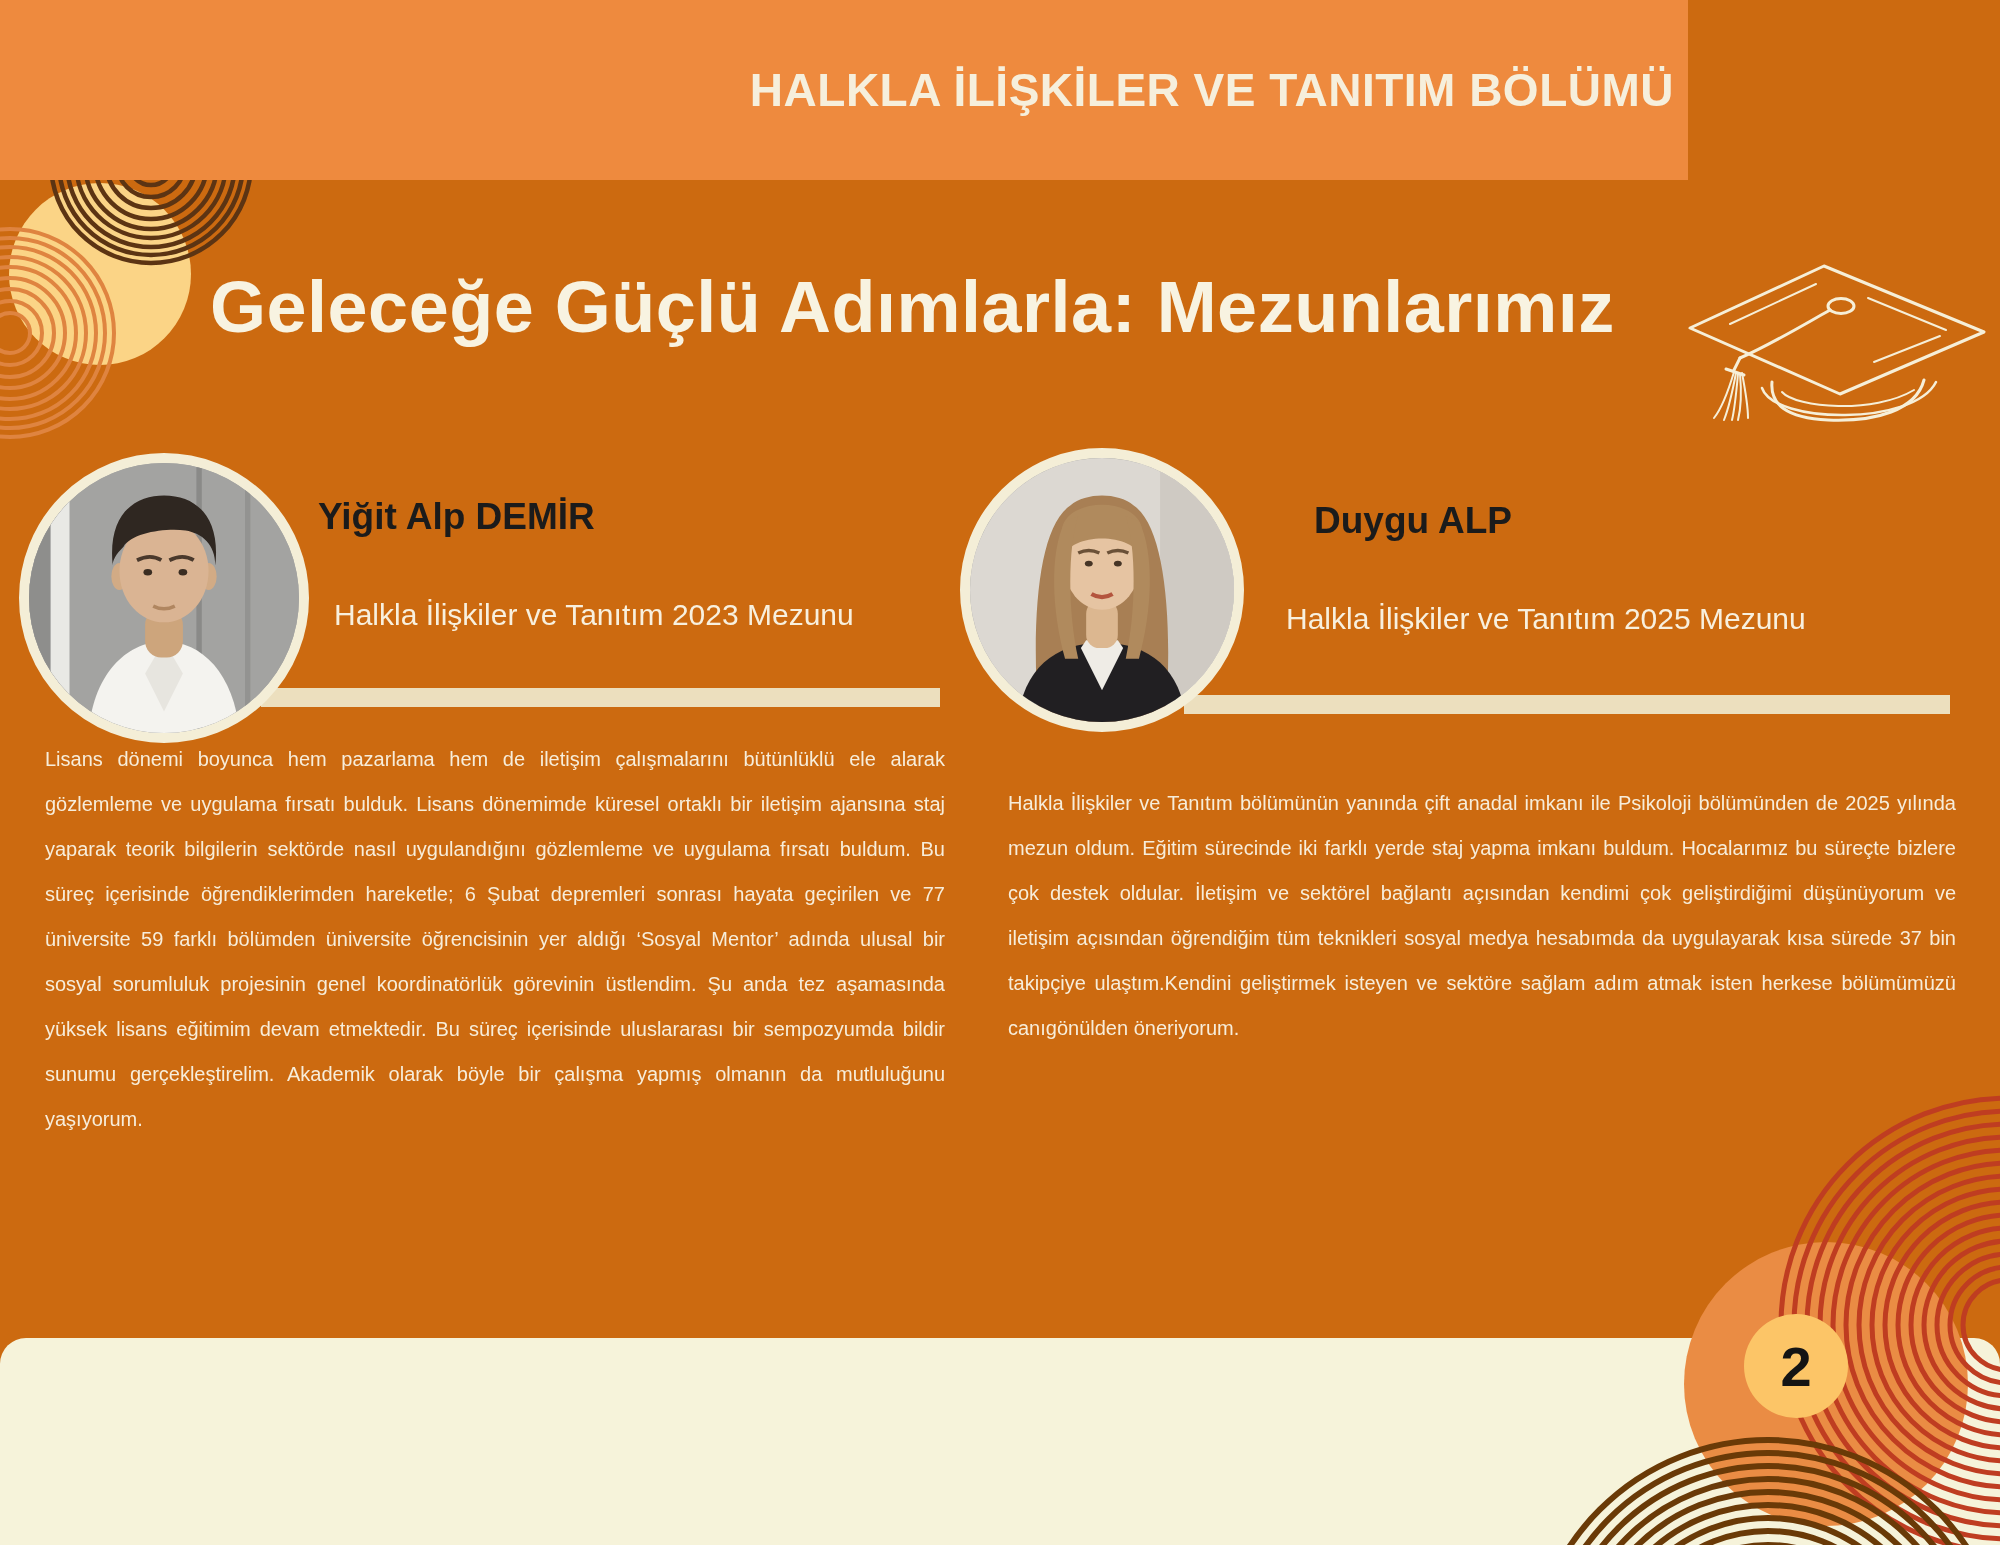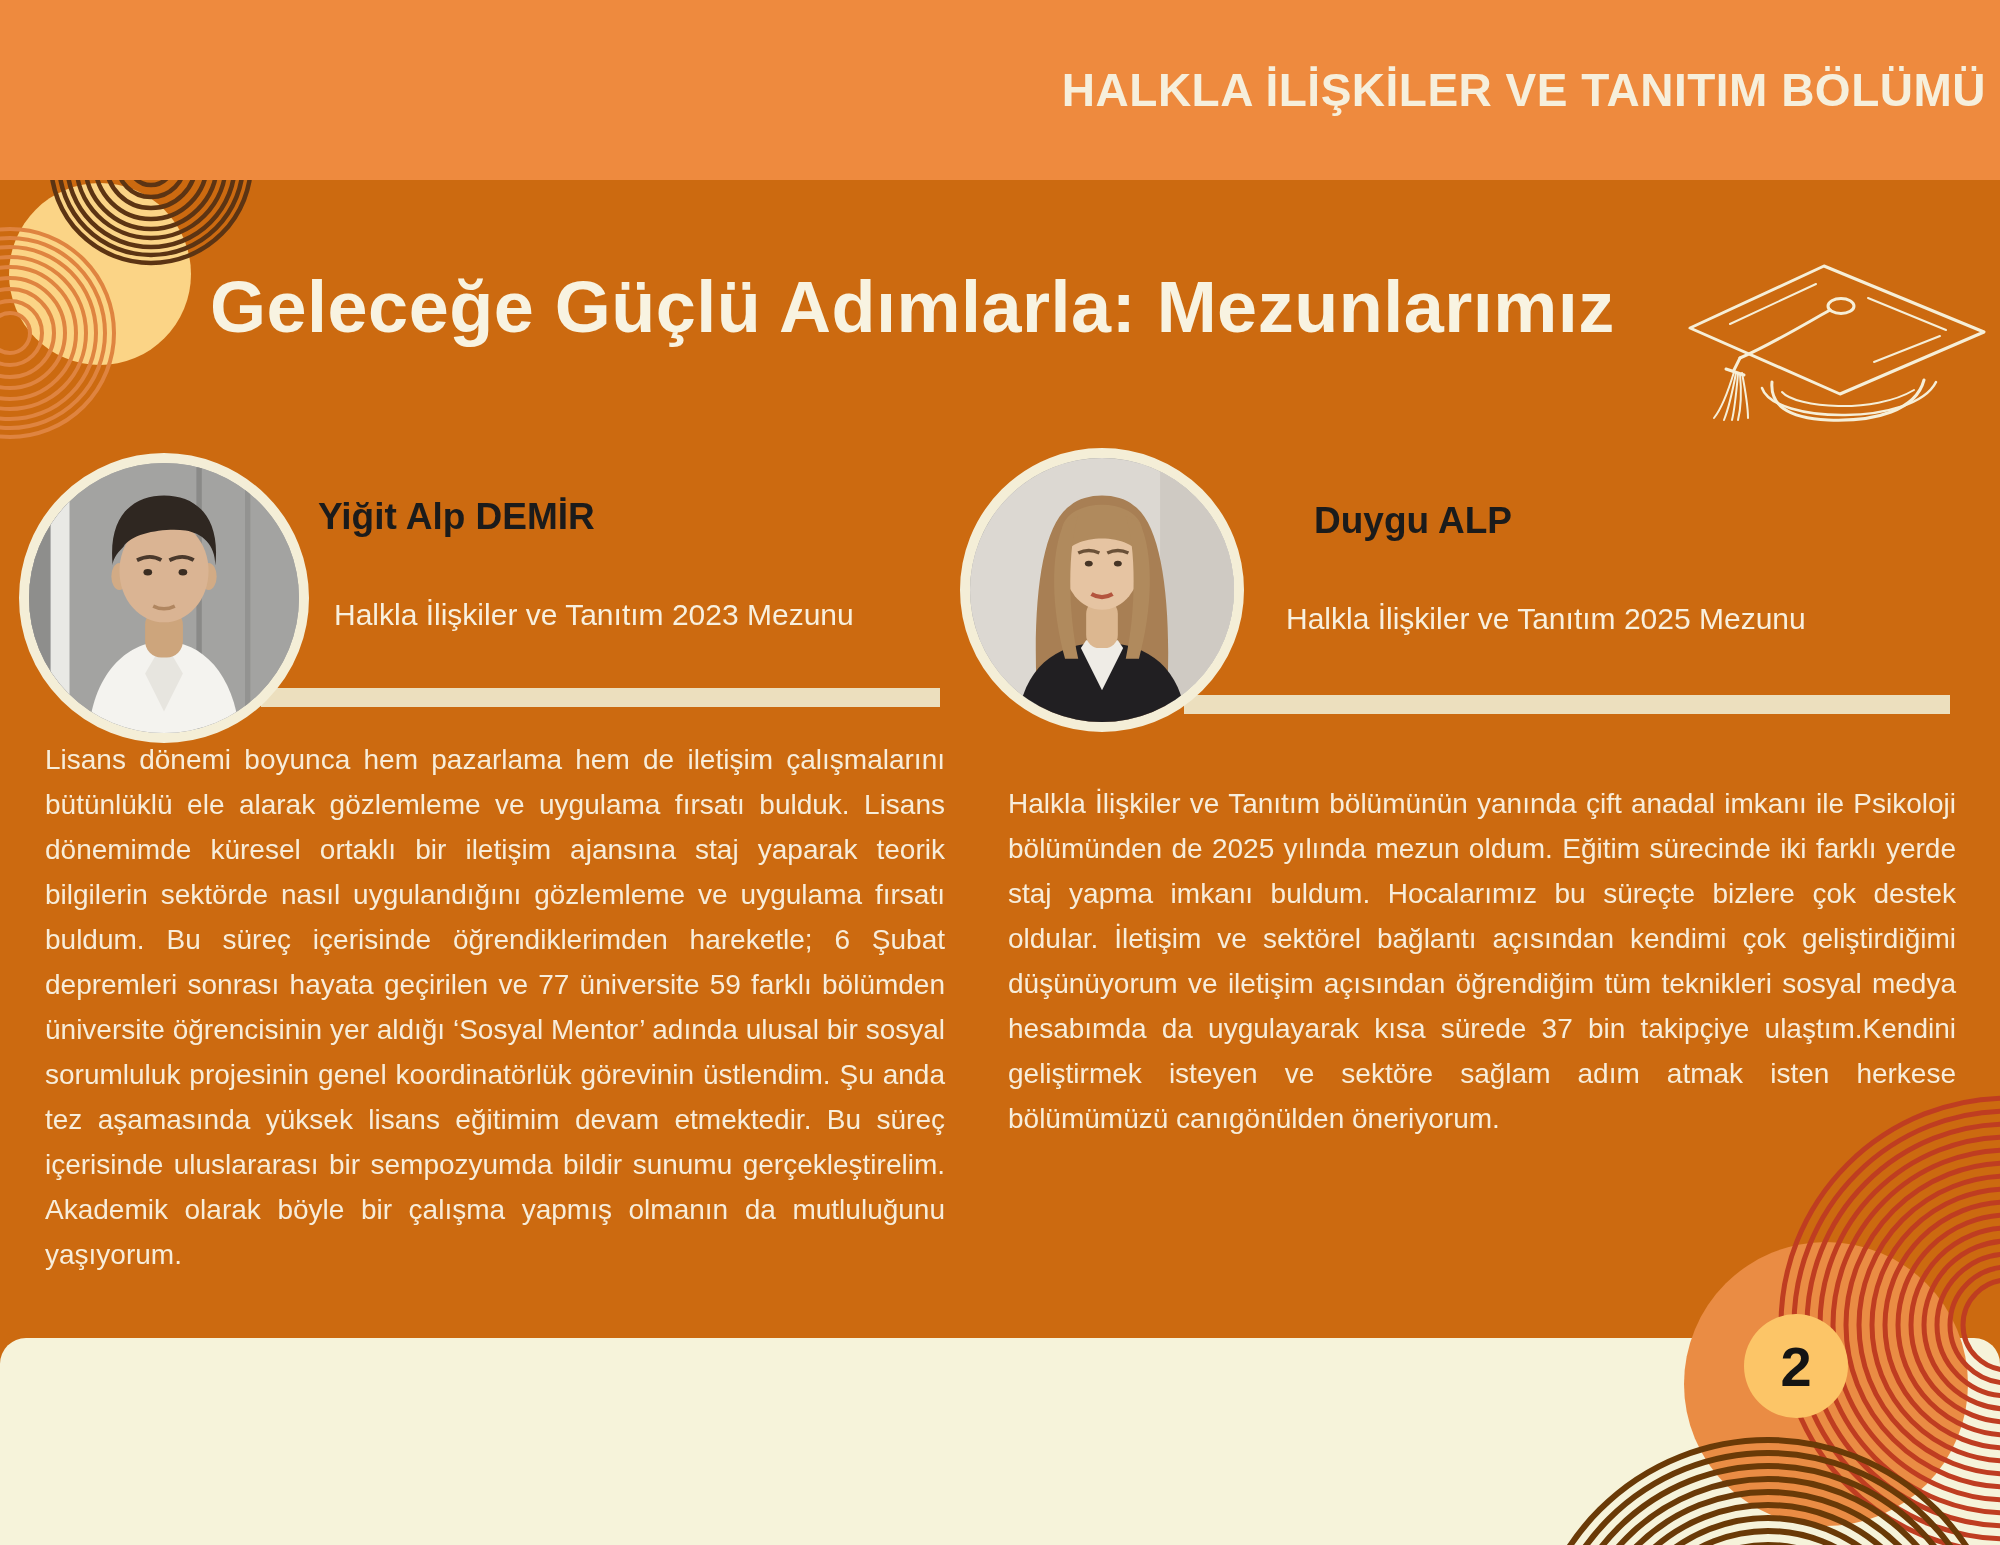--- a/index.html
+++ b/index.html
@@ -6,41 +6,41 @@
   .page{position:relative;width:2000px;height:1545px;background:#cc6a10;overflow:hidden;
         font-family:"Liberation Sans",sans-serif;}
   .deco{position:absolute;left:0;top:0;width:2000px;height:1545px;pointer-events:none;}
   .deco.tl{z-index:1;}
   .deco.br{z-index:3;}
   .cream-panel{position:absolute;left:0;top:1338px;width:2000px;height:207px;
         background:#f6f3da;border-radius:26px 26px 0 0;z-index:2;}
   .pagenum{position:absolute;left:1744px;top:1314px;width:104px;height:104px;border-radius:50%;
         background:#fcc567;z-index:4;display:flex;align-items:center;justify-content:center;
         font-size:56px;font-weight:bold;color:#141414;}
-  .topbar{position:absolute;left:0;top:0;width:2000px;height:180px;background:#ee8a3e;z-index:5;
+  .topbar{position:absolute;left:0;top:0;width:1688px;height:180px;background:#ee8a3e;z-index:5;
         display:flex;align-items:center;justify-content:flex-end;box-sizing:border-box;padding-right:14px;}
   .dept{color:#f6efdc;font-weight:bold;font-size:46px;letter-spacing:0.5px;white-space:nowrap;}
   .title{position:absolute;left:210px;top:266px;margin:0;font-size:72px;font-weight:bold;
         color:#f8f3e1;z-index:6;letter-spacing:0.5px;}
   .cap{position:absolute;left:1678px;top:242px;width:318px;height:180px;z-index:6;}
   .rule{position:absolute;height:19px;background:#ecdfbe;z-index:5;}
   .rule.l{left:261px;top:688px;width:679px;}
   .rule.r{left:1184px;top:695px;width:766px;}
   .avatar{position:absolute;border-radius:50%;border:10px solid #f4eed7;box-sizing:border-box;
         overflow:hidden;background:#a3a3a1;z-index:6;}
   .avatar svg{display:block;width:100%;height:100%;}
   .avatar.l{left:19px;top:453px;width:290px;height:290px;}
   .avatar.r{left:960px;top:448px;width:284px;height:284px;}
   .gname{position:absolute;margin:0;font-weight:bold;font-size:37px;color:#1b1b1b;z-index:6;white-space:nowrap;}
   .gname.l{left:318px;top:496px;}
   .gname.r{left:1286px;top:500px;margin-left:28px;}
   .gsub{position:absolute;font-size:30px;color:#f8f0de;z-index:6;white-space:nowrap;}
   .gsub.l{left:334px;top:598px;}
   .gsub.r{left:1286px;top:602px;}
-  .testimonial{position:absolute;margin:0;font-size:28px;line-height:45px;color:#f7edda;
+  .testimonial{position:absolute;margin:0;font-size:20px;line-height:45px;color:#f7edda;
         text-align:justify;z-index:6;}
   .testimonial.l{left:45px;top:737px;width:900px;}
   .testimonial.r{left:1008px;top:737px;width:948px;margin-top:44px;}
 </style>
 </head>
 <body>
 
 <div class="page">
 
   <svg class="deco tl" viewBox="0 0 2000 1545" aria-hidden="true">

